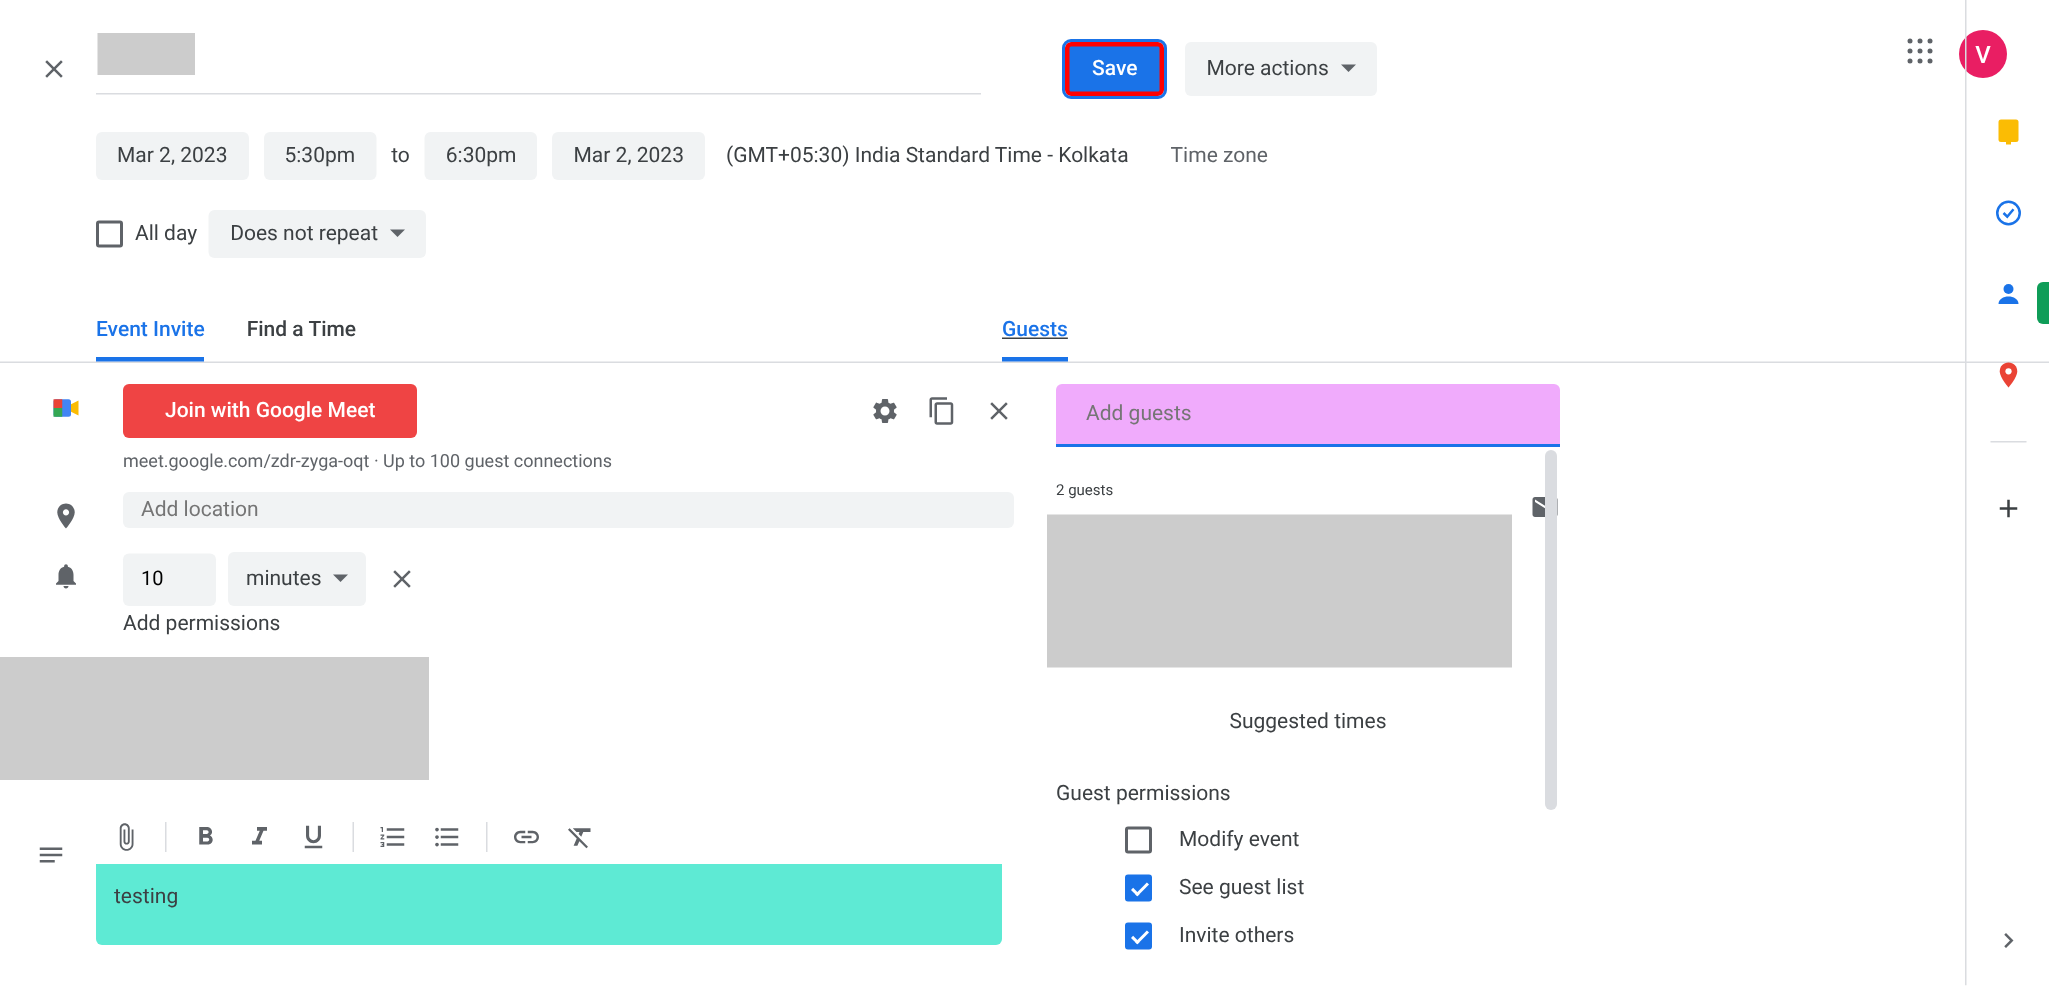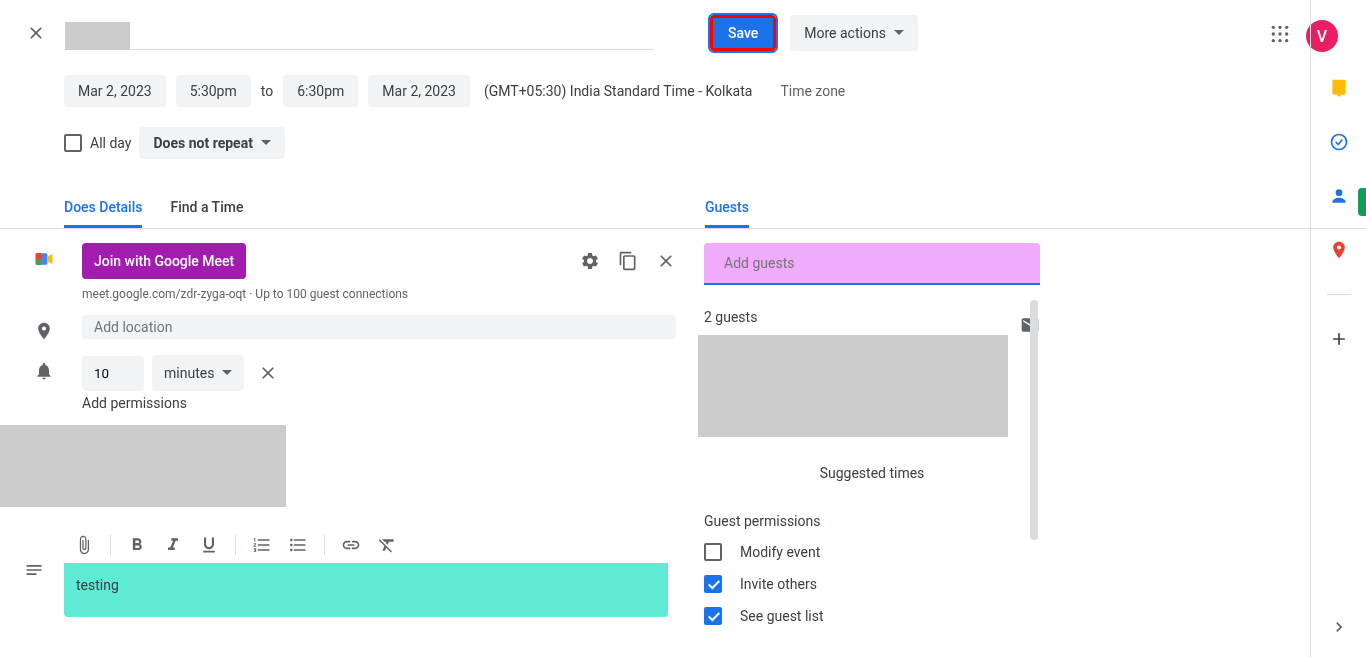--- a/index.html
+++ b/index.html
@@ -1,78 +1,78 @@
 <!DOCTYPE html>
 <html><head>
 <meta charset="utf-8">
 <style>
 * { box-sizing: border-box; margin: 0; padding: 0; font-family: 'Google Sans', Roboto, Arial, sans-serif; }
 body { background: #fff; color: #3c4043; font-size: 14px; width: 1366px; height: 657px; overflow: hidden; position: relative; }
 
-.top-bar { display: flex; align-items: center; padding: 15px 24px 10px 24px; gap: 16px; }
+.top-bar { display: flex; align-items: center; padding: 28px 24px 10px 24px; gap: 16px; }
 .close-x { width: 24px; height: 24px; color: #5f6368; cursor: pointer; display:flex; align-items:center; justify-content:center; }
 .title-input { width: 590px; border: none; border-bottom: 1px solid #dadce0; font-size: 22px; padding: 4px 0; background: transparent; }
 .title-redact { position: absolute; left: 65px; top: 22px; width: 65px; height: 28px; background: #ccc; }
 .save-wrap { margin-left: 40px; display:flex; gap:14px; }
 .save-btn { background: #1a73e8; color: #fff; border: 3px solid #ff0000; outline: 2px solid #1a73e8; padding: 7px 15px; border-radius: 4px; font-size: 14px; font-weight: 500; cursor: pointer; }
 .more-actions { background: #f1f3f4; border: none; padding: 9px 14px; border-radius: 4px; font-size: 14px; color: #3c4043; display:flex; align-items:center; gap:8px; cursor:pointer; }
 
 .date-row { display: flex; align-items: center; gap: 10px; padding: 14px 24px 0 64px; font-size: 14px; }
 .chip { background: #f1f3f4; padding: 8px 14px; border-radius: 4px; color: #3c4043; cursor:pointer; }
 .tz-text { color: #3c4043; margin-left: 4px; }
 .tz-link { color: #5f6368; margin-left: 18px; cursor:pointer; }
 
 .allday-row { display:flex; align-items:center; gap:8px; padding: 20px 24px 0 64px; }
 .checkbox { width:18px; height:18px; border:2px solid #5f6368; border-radius:2px; display:inline-block; cursor:pointer; }
 .checkbox.checked { background:#1a73e8; border-color:#1a73e8; position:relative; }
 .checkbox.checked::after { content:''; position:absolute; left:5px; top:1px; width:4px; height:9px; border:solid #fff; border-width:0 2px 2px 0; transform:rotate(45deg); }
-.repeat-chip { background:#f1f3f4; padding:8px 14px; border-radius:4px; display:flex; align-items:center; gap:8px; cursor:pointer;font-weight:bold; }
+.repeat-chip { background:#f1f3f4; padding:8px 14px; border-radius:4px; display:flex; align-items:center; gap:8px; cursor:pointer; }
 
 .tabs-row { display:flex; padding: 40px 24px 0 64px; gap:28px; border-bottom:1px solid #dadce0; position:relative; }
 .tab { padding-bottom:10px; font-size:14px; font-weight:500; color:#3c4043; cursor:pointer; }
 .tab.active { color:#1a73e8; border-bottom:3px solid #1a73e8; }
-.guests-tab-area { position:absolute; left:705px; }
+.guests-tab-area { position:absolute; left:668px;text-decoration:underline; }
 .guests-tab { color:#1a73e8; border-bottom:3px solid #1a73e8; padding-bottom:10px; font-size:14px; font-weight:500; }
 
 .main-area { display:flex; padding: 0 24px 0 24px; }
 .left-col { width: 680px; padding-top:14px; }
 .right-col { width: 340px; margin-left: 0px; padding-top:14px; position:relative; }
 
 .detail-row { display:flex; align-items:flex-start; gap:18px; margin-bottom:14px; padding-left:0; }
 .detail-icon { width:40px; display:flex; justify-content:center; padding-top:6px; color:#5f6368; }
 .detail-content { flex:1; }
 
-.meet-btn { background:#a21caf; color:#fff; border:none; padding:10px 12px; border-radius:4px; font-size:14px; font-weight:500; cursor:pointer; }
+.meet-btn { background:#ef4444; color:#fff; border:none; padding:10px 28px; border-radius:4px; font-size:14px; font-weight:500; cursor:pointer; }
 .meet-row { display:flex; align-items:center; gap:8px; }
 .meet-icons { margin-left:auto; display:flex; gap:18px; color:#5f6368; padding-right:28px; }
 .meet-sub { color:#5f6368; font-size:12px; margin-top:8px; }
 
 .loc-input { width:594px; background:#f1f3f4; border:none; padding:4px 12px; border-radius:4px; font-size:14px; color:#5f6368; }
 
 .notif-row { display:flex; align-items:center; gap:8px; }
 .notif-chip { background:#f1f3f4; padding:10px 12px; border-radius:4px; display:flex; align-items:center; gap:8px; cursor:pointer; }
 .notif-num { background:#f1f3f4; border:none; padding:10px 12px; width:62px; border-radius:4px; text-align:left; }
 .notif-x { color:#5f6368; cursor:pointer; padding:0 6px; }
 .add-notif { color:#3c4043; padding-left:0; cursor:pointer; margin-top:4px; }
 
 .redact-block { width:312px; height:82px; background:#ccc; margin-left:-50px; margin-top:10px; }
 
 .desc-toolbar { display:flex; align-items:center; gap:16px; padding:8px 10px; background:#fff; color:#5f6368; }
 .desc-toolbar .sep { width:1px; height:20px; background:#dadce0; }
 .desc-area { background:#5eead4; border-radius:4px; width:604px; margin-top:20px; margin-left:40px; }
 .desc-text { padding:14px 12px 24px 12px; color:#3c4043; }
 
 .guest-input { width:336px; background:#f0abfc; border:none; border-bottom:2px solid #1a73e8; padding:12px 20px; font-size:14px; color:#5f6368; border-radius:4px 4px 0 0; }
-.guest-count { margin-top:24px; font-size:14px; color:#3c4043; }
+.guest-count { margin-top:24px; font-size:10px; color:#3c4043; }
 .guest-await { font-size:12px; color:#5f6368; margin-top:2px; }
 .mail-icon { position:absolute; right:4px; top:86px; color:#5f6368; cursor:pointer; }
 .guest-redact { width:310px; height:102px; background:#ccc; margin-top:10px; margin-left:-6px; }
 .suggested { text-align:center; color:#3c4043; margin-top:28px; font-size:14px; cursor:pointer; width:336px; }
 .perms-title { margin-top:32px; font-size:14px; color:#3c4043; }
-.perm-row { display:flex; align-items:center; gap:18px; margin-top:14px; font-size:14px; color:#3c4043; }
+.perm-row { display:flex; align-items:center; gap:18px; margin-top:14px; font-size:14px; color:#3c4043;margin-left:46px; }
 
 .side-panel { position:absolute; right:0; top:0; width:56px; height:657px; border-left:1px solid #dadce0; display:flex; flex-direction:column; align-items:center; padding-top:78px; gap:34px; }
 .side-icon { width:20px; height:20px; cursor:pointer; }
 .side-sep { width:24px; height:1px; background:#dadce0; }
 .side-expand { position:absolute; bottom:20px; color:#5f6368; cursor:pointer; }
 .green-tab { position:absolute; right:0; top:188px; width:8px; height:28px; background:#0f9d58; border-radius:4px 0 0 4px; }
 
 .apps-icon { position:absolute; right:76px; top:24px; color:#5f6368; cursor:pointer; }
 .avatar { position:absolute; right:28px; top:20px; width:32px; height:32px; border-radius:50%; background:#e91e63; color:#fff; display:flex; align-items:center; justify-content:center; font-size:16px; font-weight:500; cursor:pointer; }
 
@@ -115,21 +115,21 @@
 <div class="allday-row">
   <span class="checkbox"></span>
   <span>All day</span>
   <span class="repeat-chip">
     <span>Does not repeat</span>
     <span class="caret"></span>
   </span>
 </div>
 
 <div class="tabs-row">
-  <span class="tab active">Does Details</span>
+  <span class="tab active">Event Invite</span>
   <span class="tab">Find a Time</span>
   <div class="guests-tab-area">
     <span class="guests-tab">Guests</span>
   </div>
 </div>
 
 <div class="main-area">
   <div class="left-col">
 
     <div class="detail-row">
@@ -269,25 +269,25 @@
     </span>
     <div class="guest-redact"></div>
     <div class="suggested">Suggested times</div>
     <div class="perms-title">Guest permissions</div>
     <div class="perm-row">
       <span class="checkbox"></span>
       <span>Modify event</span>
     </div>
     <div class="perm-row">
       <span class="checkbox checked"></span>
-      <span>Invite others</span>
+      <span>See guest list</span>
     </div>
     <div class="perm-row">
       <span class="checkbox checked"></span>
-      <span>See guest list</span>
+      <span>Invite others</span>
     </div>
   </div>
 </div>
 
 <div class="scrollbar-hint"></div>
 
 <span class="apps-icon">
   <svg width="20" height="20" viewBox="0 0 24 24">
       <circle cx="4" cy="4" r="2" fill="currentColor"></circle>
       <circle cx="12" cy="4" r="2" fill="currentColor"></circle>

